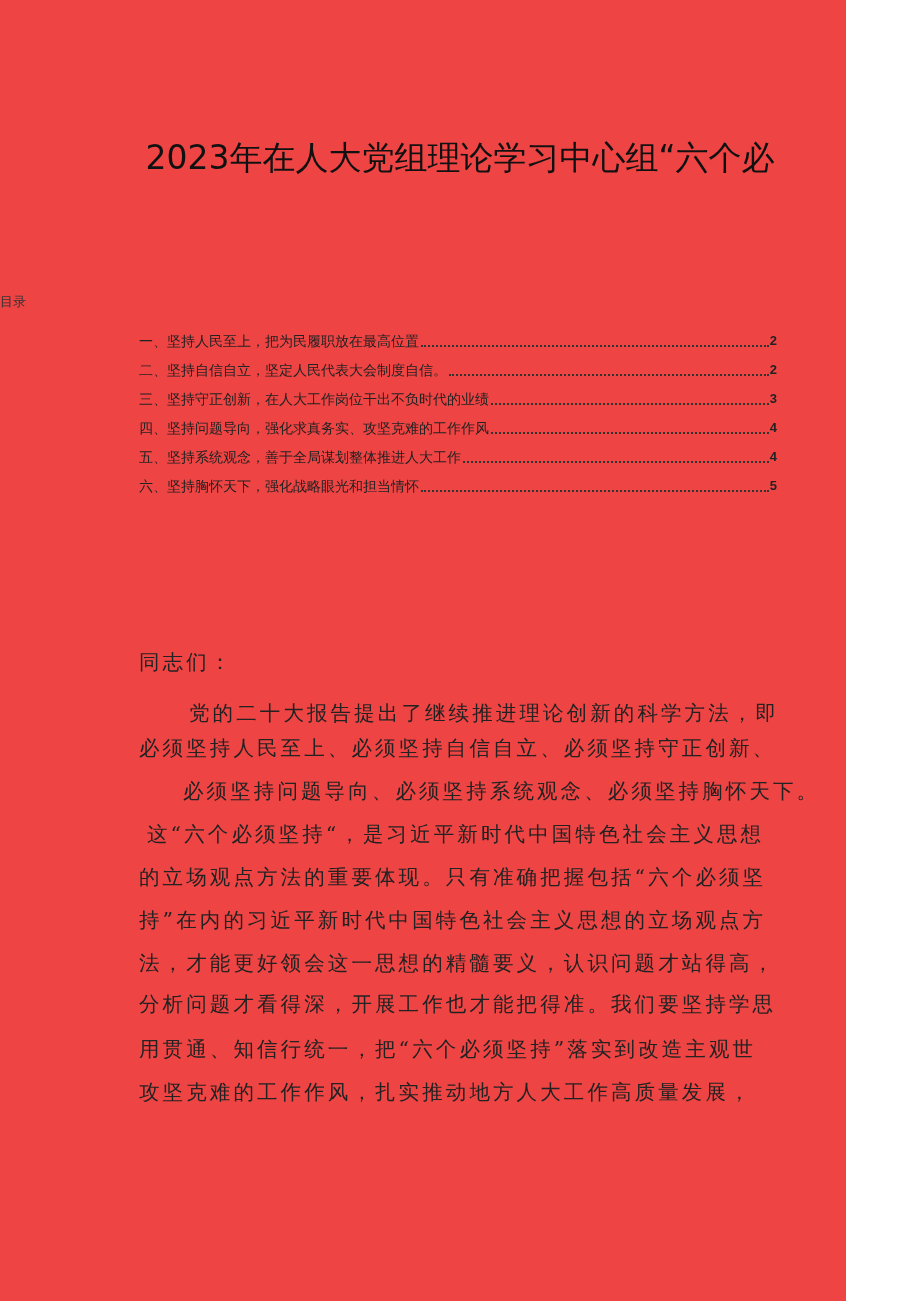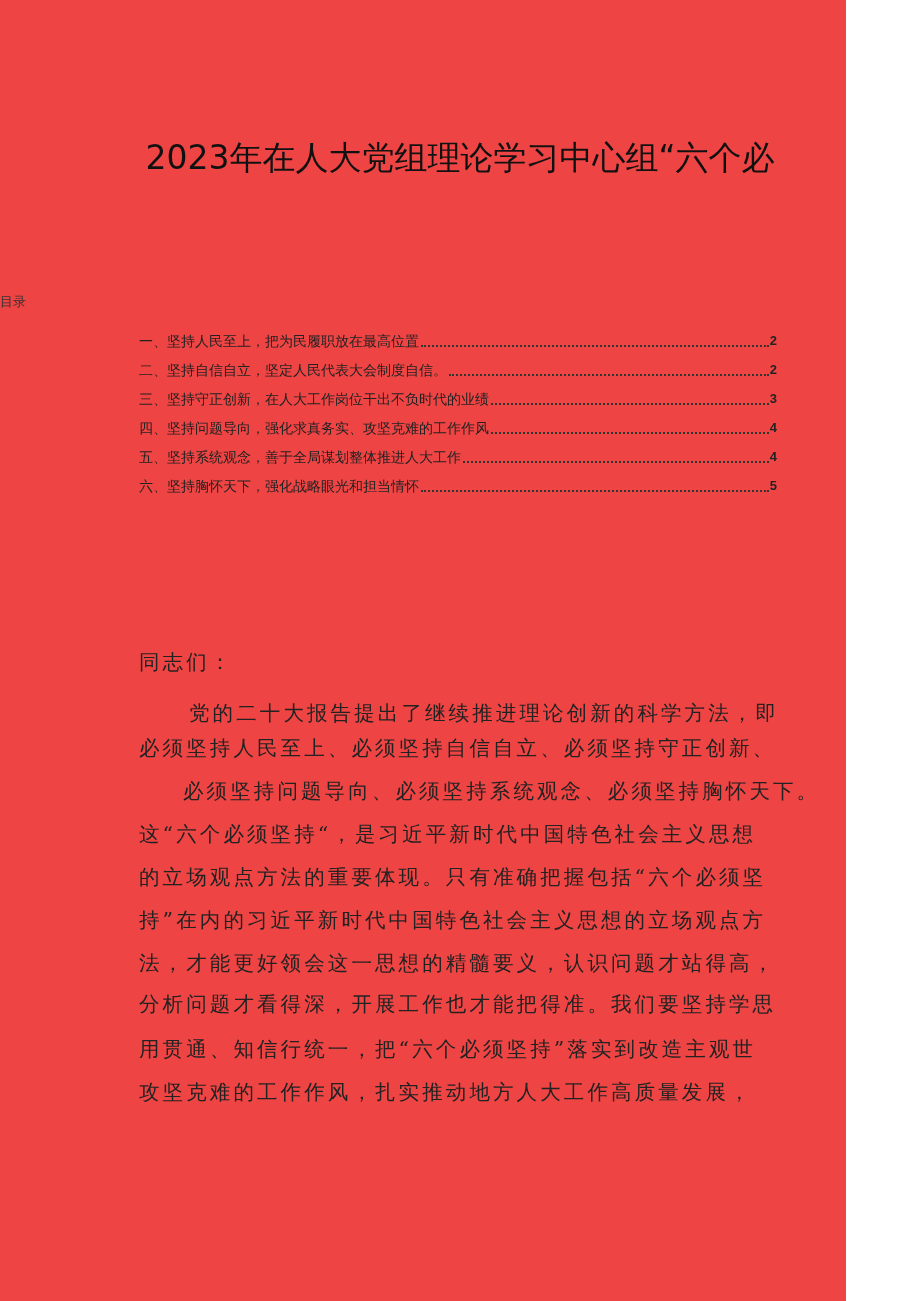--- a/index.html
+++ b/index.html
@@ -72,21 +72,21 @@
       <span class="toc-dots"></span>
       <span class="toc-page">5</span>
     </div>
   </div>
 
   <div class="body-text" style="top:647px;">
     <div class="line" style="top:0px;">同志们：</div>
     <div class="line indent" style="top:43px;margin-top:8px;">党的二十大报告提出了继续推进理论创新的科学方法，即</div>
     <div class="line" style="top:86px;">必须坚持人民至上、必须坚持自信自立、必须坚持守正创新、</div>
     <div class="line" style="top:129px;margin-left:44px;">必须坚持问题导向、必须坚持系统观念、必须坚持胸怀天下。</div>
-    <div class="line" style="top:172px;">这“六个必须坚持“，是习近平新时代中国特色社会主义思想</div>
+    <div class="line" style="top:172px;margin-left:8px;">这“六个必须坚持“，是习近平新时代中国特色社会主义思想</div>
     <div class="line" style="top:215px;">的立场观点方法的重要体现。只有准确把握包括“六个必须坚</div>
     <div class="line" style="top:258px;">持”在内的习近平新时代中国特色社会主义思想的立场观点方</div>
     <div class="line" style="top:301px;">法，才能更好领会这一思想的精髓要义，认识问题才站得高，</div>
     <div class="line" style="top:344px;font-family:Liberation Mono, monospace;">分析问题才看得深，开展工作也才能把得准。我们要坚持学思</div>
     <div class="line" style="top:387px;">用贯通、知信行统一，把“六个必须坚持”落实到改造主观世</div>
     <div class="line" style="top:430px;">攻坚克难的工作作风，扎实推动地方人大工作高质量发展，</div>
   </div>
 
 </div>
 

